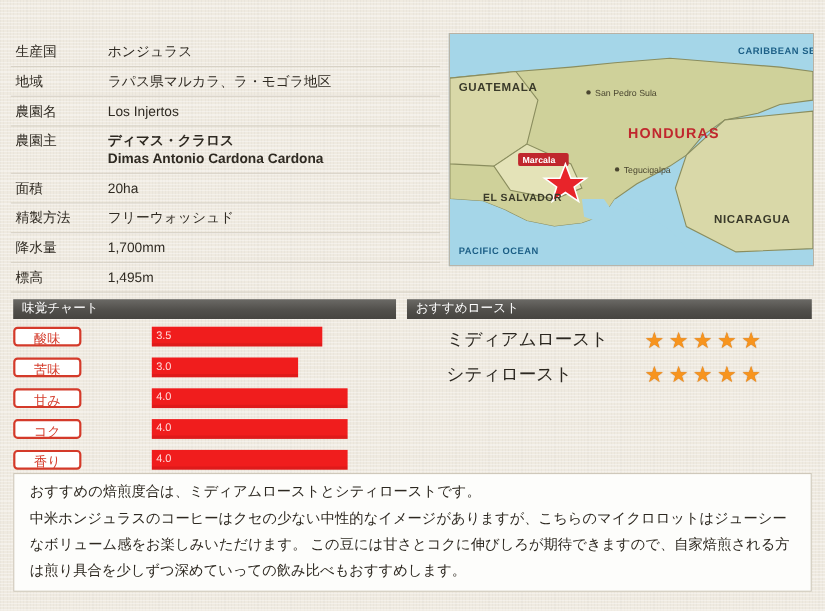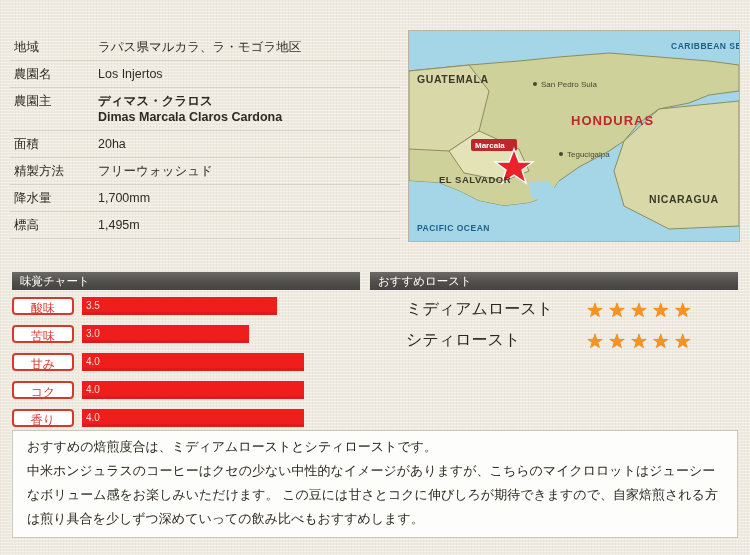--- a/index.html
+++ b/index.html
@@ -102,39 +102,41 @@
     position: absolute;
     left: 12px;
     top: 296px;
     width: 348px;
   }
   .taste-row {
     display: flex;
     align-items: center;
     height: 20px;
     margin-bottom: 8px;
+    gap: 20px;
   }
   .taste-name {
     width: 62px;
     height: 18px;
     line-height: 18px;
     text-align: center;
     font-size: 12px;
     color: #d43a2a;
     border: 2px solid #d43a2a;
     border-radius: 4px;
     background: #fff;
     box-sizing: border-box;
     margin-right: 8px;
     flex: none;
   }
   .bar-track {
     position: relative;
     height: 18px;
     flex: 1;
+    margin-left: 36px;
   }
   .bar-fill {
     height: 18px;
     background: #f01d1d;
     box-shadow: inset 0 -3px 0 rgba(0,0,0,0.07);
   }
   .bar-value {
     position: absolute;
     left: 4px;
     top: 0;
@@ -193,32 +195,36 @@
 </style>
 </head>
 <body>
 
 <div class="page">
 
 
   <table class="spec-table">
     <tbody>
       <tr>
+        <td class="spec-label">生産国</td>
+        <td class="spec-value">ホンジュラス</td>
+      </tr>
+      <tr>
         <td class="spec-label">地域</td>
         <td class="spec-value">ラパス県マルカラ、ラ・モゴラ地区</td>
       </tr>
       <tr>
         <td class="spec-label">農園名</td>
         <td class="spec-value">Los Injertos</td>
       </tr>
       <tr>
         <td class="spec-label">農園主</td>
         <td class="spec-value">
           <span class="sub">ディマス・クラロス</span>
-          <span class="sub">Dimas Marcala Claros Cardona</span>
+          <span class="sub">Dimas Antonio Cardona Cardona</span>
         </td>
       </tr>
       <tr>
         <td class="spec-label">面積</td>
         <td class="spec-value">20ha</td>
       </tr>
       <tr>
         <td class="spec-label">精製方法</td>
         <td class="spec-value">フリーウォッシュド</td>
       </tr>

